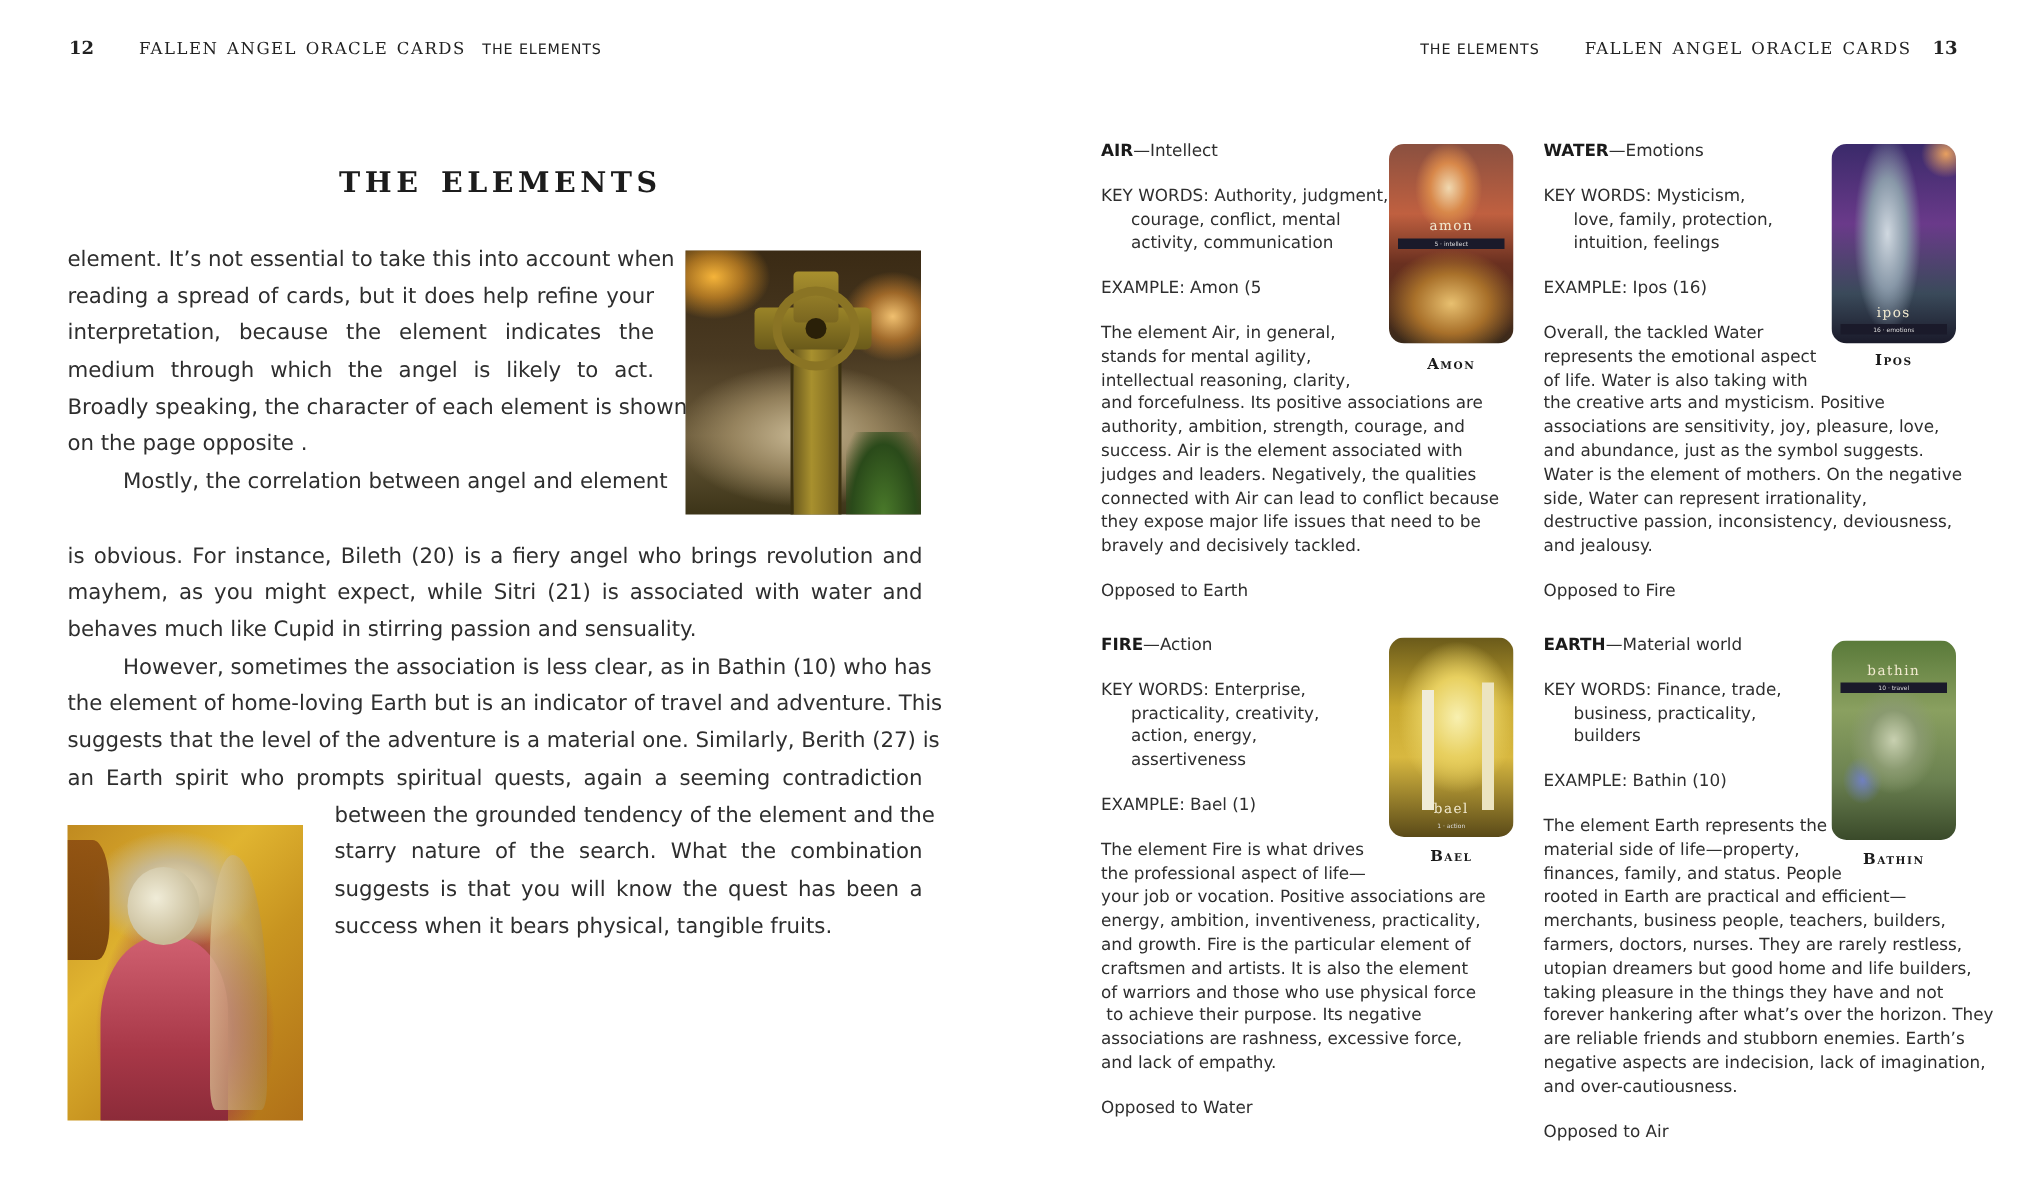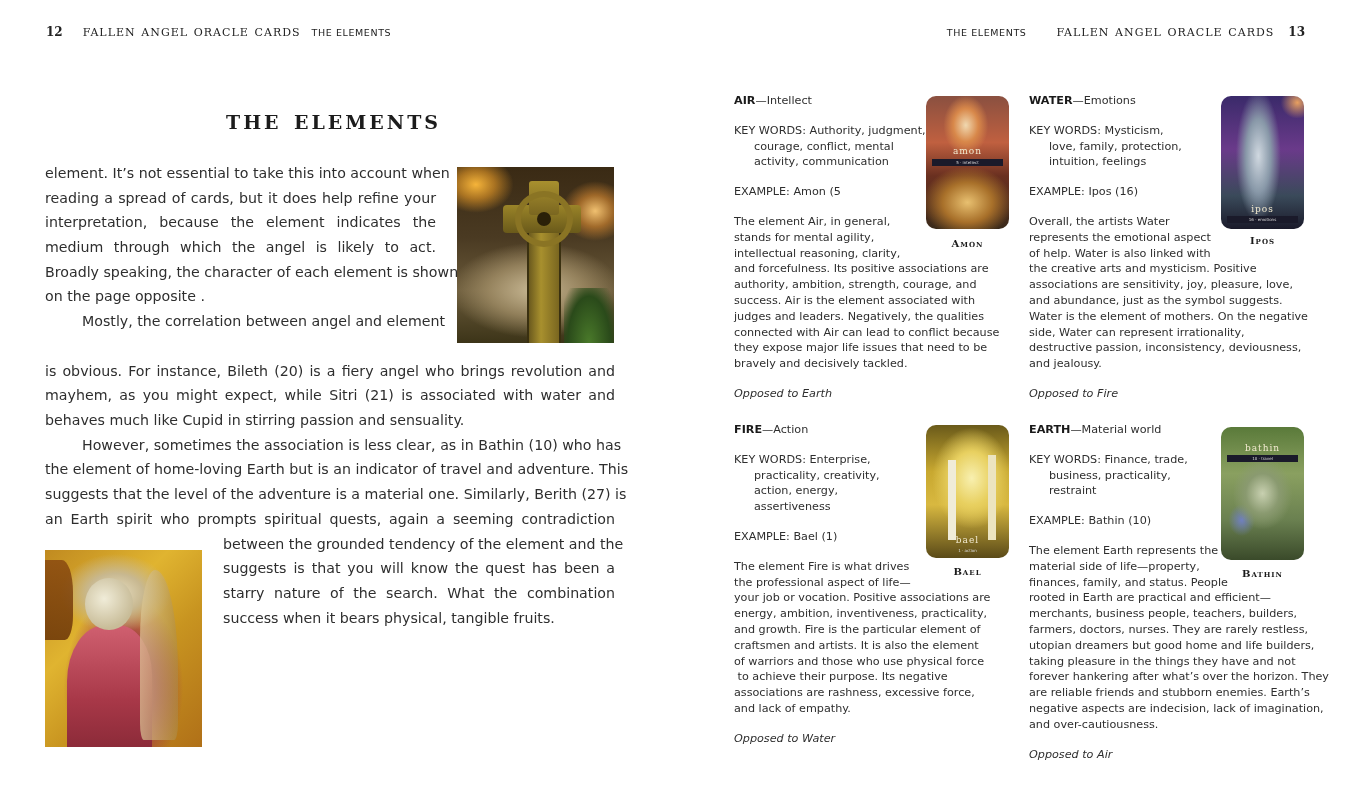--- a/index.html
+++ b/index.html
@@ -5,21 +5,21 @@
   * { box-sizing: border-box; margin: 0; padding: 0; }
   html, body { width: 1349px; height: 800px; background: #ffffff; overflow: hidden; }
   body { position: relative; font-family: "DejaVu Sans", sans-serif; color: #2a2a2a; }
 
   .running-head { position: absolute; top: 22px; display: flex; align-items: baseline; white-space: nowrap; }
   .rh-left { left: 46px; }
   .rh-right { right: 44px; }
   .page-num { font-family: "DejaVu Serif", serif; font-size: 12px; font-weight: bold; color: #222; }
   .book-title { font-family: "DejaVu Serif", serif; font-size: 15px; letter-spacing: 1px; color: #222; font-variant: small-caps; margin-left: 20px; }
   .section-name { font-family: "DejaVu Sans", sans-serif; font-size: 9.5px; letter-spacing: 0.6px; color: #222; text-transform: uppercase; }
-  .rh-left .page-num { }
+  .rh-left .page-num { margin-right: 10px; }
   .rh-left .book-title { margin-right: 11px; }
   .rh-right .section-name { margin-right: 10px; }
   .rh-right .book-title { margin-right: 14px; }
 
   .chapter-title { position: absolute; left: 226px; top: 104px; font-family: "DejaVu Serif", serif; font-size: 27px; letter-spacing: 3px; font-variant: small-caps; color: #1c1c1c; }
 
   .body-text { position: absolute; font-family: "DejaVu Sans", sans-serif; font-size: 14.2px; line-height: 24.7px; color: #2e2e2e; text-align: justify; }
   .body-text .line { display: block; height: 24.7px; text-align: justify; text-align-last: justify; white-space: nowrap; overflow: visible; }
   .body-text .line.last { text-align-last: left; }
   .body-text .line.indent { padding-left: 37px; }
@@ -49,21 +49,21 @@
   .horse { position: absolute; left: 0; top: 10px; width: 28px; height: 80px; background: linear-gradient(180deg,#8a4a10,#6a3408); border-radius: 0 40% 30% 0; opacity: 0.85; }
 
   .elem-block { position: absolute; font-family: "DejaVu Sans", sans-serif; font-size: 11.2px; line-height: 15.8px; color: #2e2e2e; }
   .elem-head { margin-bottom: 14px; white-space: nowrap; }
   .elem-name { font-weight: bold; color: #1a1a1a; }
   .elem-kw { white-space: nowrap; }
   .elem-kw .kwline { display: block; }
   .elem-kw .kwline.cont { padding-left: 20px; }
   .elem-example { margin-top: 14px; margin-bottom: 14px; white-space: nowrap; }
   .elem-desc .dline { display: block; white-space: nowrap; }
-  .elem-opposed { margin-top: 14px; font-style: italic; white-space: nowrap; }
+  .elem-opposed { margin-top: 14px; white-space: nowrap; }
 
   .card { position: absolute; width: 83px; height: 133px; border-radius: 10px; overflow: hidden; }
   .card-caption { position: absolute; font-family: "DejaVu Serif", serif; font-size: 10px; font-weight: bold; letter-spacing: 1px; font-variant: small-caps; color: #1a1a1a; text-align: center; width: 83px; }
   .card-label { position: absolute; left: 0; right: 0; text-align: center; font-family: "DejaVu Serif", serif; font-size: 9px; color: #f2ead0; letter-spacing: 1px; text-transform: lowercase; }
   .card-sub { position: absolute; left: 6px; right: 6px; height: 7px; background: #1a1a2a; color: #ddd; font-size: 4px; text-align: center; line-height: 7px; }
 
   .card-amon { left: 926px; top: 96px;
     background:
       radial-gradient(ellipse 30% 25% at 48% 22%, #f0d8b0 0%, #d8884a 50%, transparent 90%),
       radial-gradient(ellipse 60% 30% at 50% 80%, #e8c070 0%, #a8702a 50%, transparent 90%),
@@ -127,22 +127,22 @@
 
 <div class="photo photo-angel">
   <div class="horse"></div>
   <div class="angel-body"></div>
   <div class="angel-wing"></div>
   <div class="angel-head"></div>
 </div>
 
 <div class="body-text" style="left:223px; top:531.5px; width:392px;">
   <span class="line">between the grounded tendency of the element and the</span>
+  <span class="line">starry nature of the search. What the combination</span>
   <span class="line">suggests is that you will know the quest has been a</span>
-  <span class="line">starry nature of the search. What the combination</span>
   <span class="line last">success when it bears physical, tangible fruits.</span>
 </div>
 
 <div class="running-head rh-right">
   <span class="section-name">THE ELEMENTS</span>
   <span class="book-title">fallen angel oracle cards</span>
   <span class="page-num">13</span>
 </div>
 
 <div class="elem-block" style="left:734px; top:93px;">
@@ -175,23 +175,23 @@
 
 <div class="elem-block" style="left:1029px; top:93px;">
   <div class="elem-head"><span class="elem-name">WATER</span><span>—Emotions</span></div>
   <div class="elem-kw">
     <span class="kwline">KEY WORDS: Mysticism,</span>
     <span class="kwline cont">love, family, protection,</span>
     <span class="kwline cont">intuition, feelings</span>
   </div>
   <div class="elem-example">EXAMPLE: Ipos (16)</div>
   <div class="elem-desc">
-    <span class="dline">Overall, the artists Water</span>
+    <span class="dline">Overall, the tackled Water</span>
     <span class="dline">represents the emotional aspect</span>
-    <span class="dline">of help. Water is also linked with</span>
+    <span class="dline">of life. Water is also taking with</span>
     <span class="dline">the creative arts and mysticism. Positive</span>
     <span class="dline">associations are sensitivity, joy, pleasure, love,</span>
     <span class="dline">and abundance, just as the symbol suggests.</span>
     <span class="dline">Water is the element of mothers. On the negative</span>
     <span class="dline">side, Water can represent irrationality,</span>
     <span class="dline">destructive passion, inconsistency, deviousness,</span>
     <span class="dline">and jealousy.</span>
   </div>
   <div class="elem-opposed">Opposed to Fire</div>
 </div>
@@ -230,21 +230,21 @@
   <span class="card-label" style="top:110px;">bael</span>
   <span class="card-sub" style="top:122px; background:transparent;">1 · action</span>
 </div>
 <div class="card-caption" style="left:926px; top:566px;">Bael</div>
 
 <div class="elem-block" style="left:1029px; top:422px;">
   <div class="elem-head"><span class="elem-name">EARTH</span><span>—Material world</span></div>
   <div class="elem-kw">
     <span class="kwline">KEY WORDS: Finance, trade,</span>
     <span class="kwline cont">business, practicality,</span>
-    <span class="kwline cont">restraint</span>
+    <span class="kwline cont">builders</span>
   </div>
   <div class="elem-example">EXAMPLE: Bathin (10)</div>
   <div class="elem-desc">
     <span class="dline">The element Earth represents the</span>
     <span class="dline">material side of life—property,</span>
     <span class="dline">finances, family, and status. People</span>
     <span class="dline">rooted in Earth are practical and efficient—</span>
     <span class="dline">merchants, business people, teachers, builders,</span>
     <span class="dline">farmers, doctors, nurses. They are rarely restless,</span>
     <span class="dline">utopian dreamers but good home and life builders,</span>

